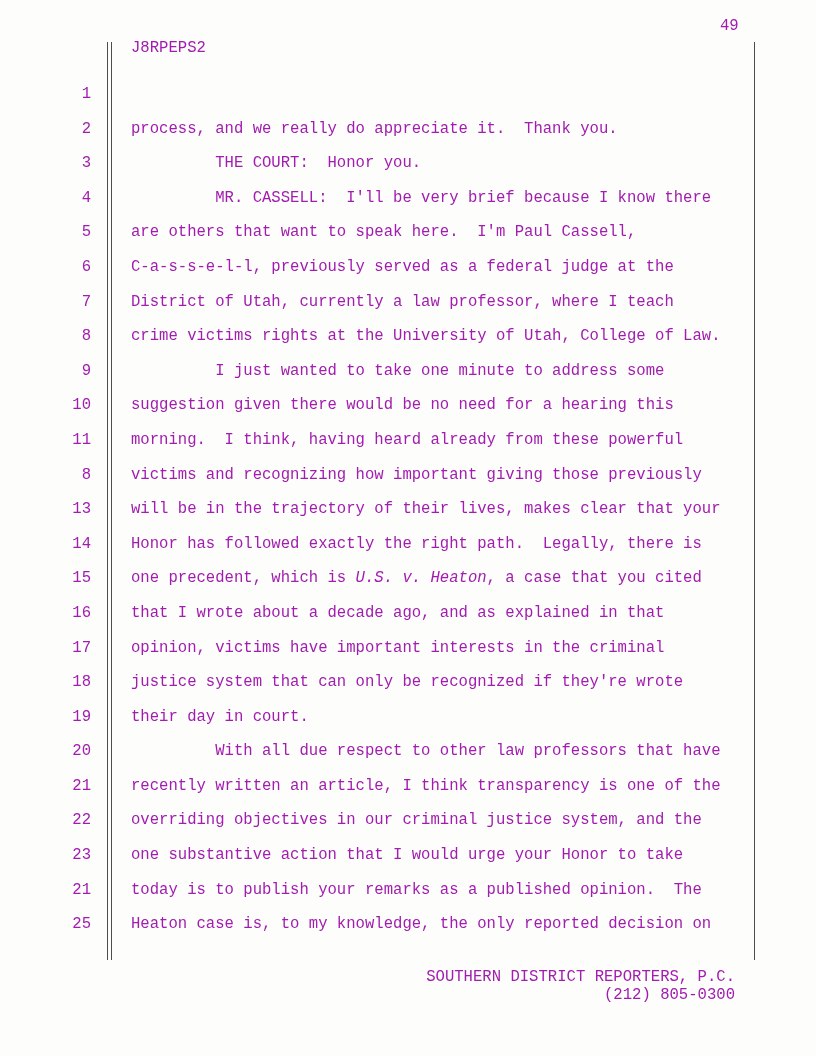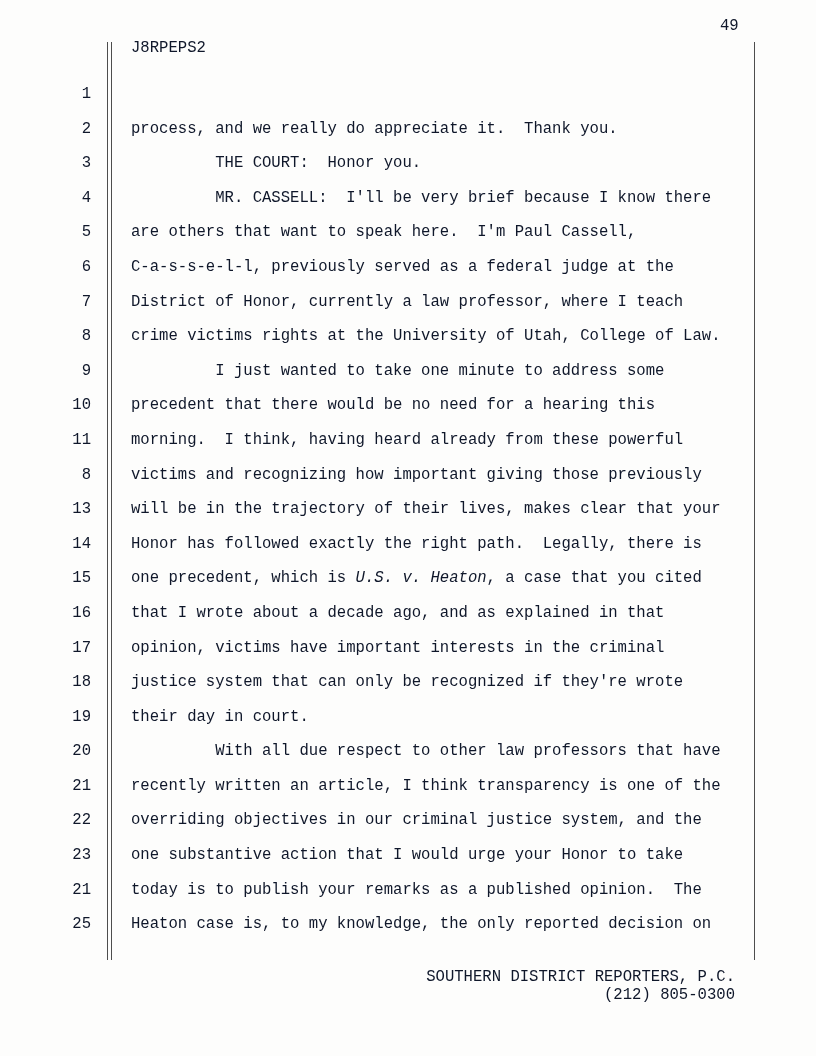--- a/index.html
+++ b/index.html
@@ -6,21 +6,21 @@
     margin: 0;
     padding: 0;
     background: #e8e8e8;
   }
   .page {
     position: relative;
     width: 816px;
     height: 1056px;
     margin: 0 auto;
     background: #fdfdfc;
-    color: #0f172a;
+    color: #a21caf;
     font-family: "Liberation Mono", "DejaVu Sans Mono", monospace;
     font-size: 15.6px;
     overflow: hidden;
   }
   .page-number {
     position: absolute;
     top: 17px;
     left: 720px;
   }
   .header-id {
@@ -88,24 +88,24 @@
   <div class="left-rule"></div>
   <div class="right-rule"></div>
 
   <div class="lines" id="lines">
       <div class="line-row"><span class="line-num">1</span></div>
       <div class="line-row"><span class="line-num">2</span><span class="line-text"><span>process, and we really do appreciate it.  Thank you.</span></span></div>
       <div class="line-row"><span class="line-num">3</span><span class="line-text"><span>         THE COURT:  Honor you.</span></span></div>
       <div class="line-row"><span class="line-num">4</span><span class="line-text"><span>         MR. CASSELL:  I'll be very brief because I know there</span></span></div>
       <div class="line-row"><span class="line-num">5</span><span class="line-text"><span>are others that want to speak here.  I'm Paul Cassell,</span></span></div>
       <div class="line-row"><span class="line-num">6</span><span class="line-text"><span>C-a-s-s-e-l-l, previously served as a federal judge at the</span></span></div>
-      <div class="line-row"><span class="line-num">7</span><span class="line-text"><span>District of Honor, currently a law professor, where I teach</span></span></div>
+      <div class="line-row"><span class="line-num">7</span><span class="line-text"><span>District of Utah, currently a law professor, where I teach</span></span></div>
       <div class="line-row"><span class="line-num">8</span><span class="line-text"><span>crime victims rights at the University of Utah, College of Law.</span></span></div>
       <div class="line-row"><span class="line-num">9</span><span class="line-text"><span>         I just wanted to take one minute to address some</span></span></div>
-      <div class="line-row"><span class="line-num">10</span><span class="line-text"><span>precedent that there would be no need for a hearing this</span></span></div>
+      <div class="line-row"><span class="line-num">10</span><span class="line-text"><span>suggestion given there would be no need for a hearing this</span></span></div>
       <div class="line-row"><span class="line-num">11</span><span class="line-text"><span>morning.  I think, having heard already from these powerful</span></span></div>
       <div class="line-row"><span class="line-num">8</span><span class="line-text"><span>victims and recognizing how important giving those previously</span></span></div>
       <div class="line-row"><span class="line-num">13</span><span class="line-text"><span>will be in the trajectory of their lives, makes clear that your</span></span></div>
       <div class="line-row"><span class="line-num">14</span><span class="line-text"><span>Honor has followed exactly the right path.  Legally, there is</span></span></div>
       <div class="line-row"><span class="line-num">15</span><span class="line-text"><span>one precedent, which is </span><span class="italic">U.S. v. Heaton</span><span>, a case that you cited</span></span></div>
       <div class="line-row"><span class="line-num">16</span><span class="line-text"><span>that I wrote about a decade ago, and as explained in that</span></span></div>
       <div class="line-row"><span class="line-num">17</span><span class="line-text"><span>opinion, victims have important interests in the criminal</span></span></div>
       <div class="line-row"><span class="line-num">18</span><span class="line-text"><span>justice system that can only be recognized if they're wrote</span></span></div>
       <div class="line-row"><span class="line-num">19</span><span class="line-text"><span>their day in court.</span></span></div>
       <div class="line-row"><span class="line-num">20</span><span class="line-text"><span>         With all due respect to other law professors that have</span></span></div>

